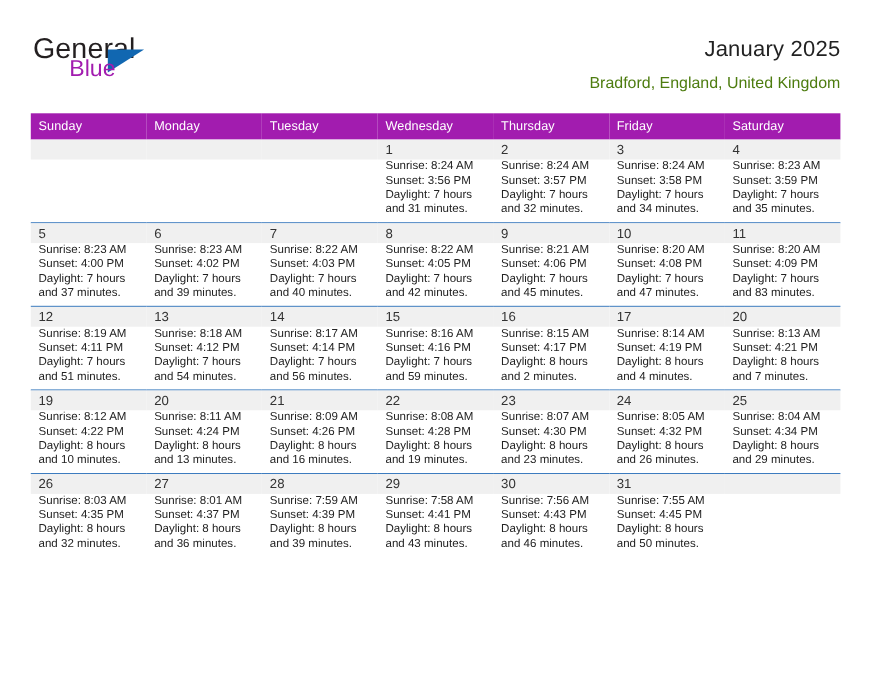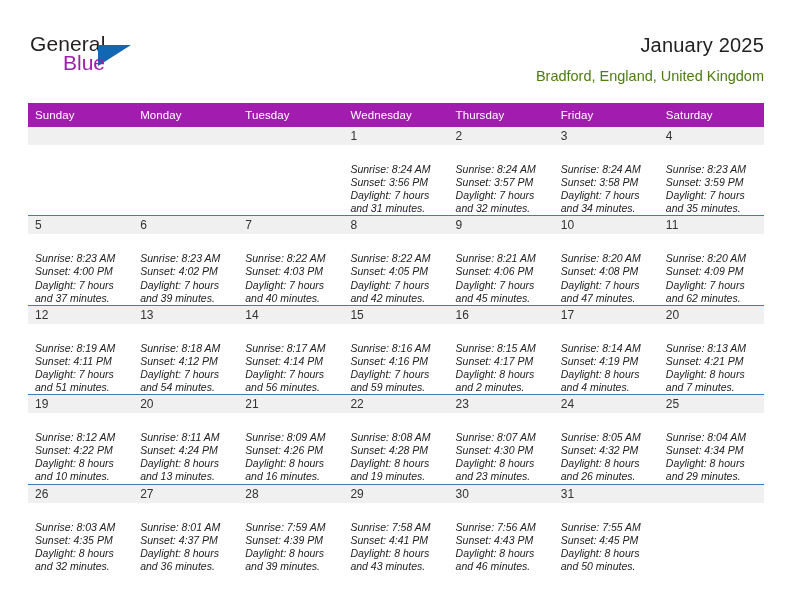--- a/index.html
+++ b/index.html
@@ -33,21 +33,21 @@
     position: absolute;
     left: 2px;
     top: 4px;
     width: 180px;
     height: 56px;
   }
   .brand-general {
     position: absolute;
     left: 0;
     top: 0;
-    font-size: 21px;
+    font-size: 26px;
     letter-spacing: 0.1px;
     color: #231f20;
     line-height: 24px;
   }
   .brand-blue {
     position: absolute;
     left: 33px;
     top: 19px;
     font-size: 21px;
     color: #a21caf;
@@ -122,25 +122,24 @@
   .date-strip {
     background: #f0f0f0;
     height: 18px;
     padding: 1px 0 0 7px;
     font-size: 12px;
     line-height: 17px;
     color: #333333;
     box-sizing: border-box;
   }
   .detail {
-    padding: 18px 6px 0 7px;
+    padding: 0 6px 0 7px;
     font-size: 10.5px;
     line-height: 13.1px;
     color: #222222;
-    font-style: italic;
   }
   .detail div {
     white-space: nowrap;
   }
   td.empty .date-strip {
     color: transparent;
   }
 </style>
 </head>
 <body>
@@ -303,21 +302,21 @@
               </div>
             </div>
           </td>
           <td class="">
             <div class="daycell-inner">
               <div class="date-strip">11</div>
               <div class="detail">
                 <div>Sunrise: 8:20 AM</div>
                 <div>Sunset: 4:09 PM</div>
                 <div>Daylight: 7 hours</div>
-                <div>and 62 minutes.</div>
+                <div>and 83 minutes.</div>
               </div>
             </div>
           </td>
         </tr>
         <tr class="week-row">
           <td class="">
             <div class="daycell-inner">
               <div class="date-strip">12</div>
               <div class="detail">
                 <div>Sunrise: 8:19 AM</div>

